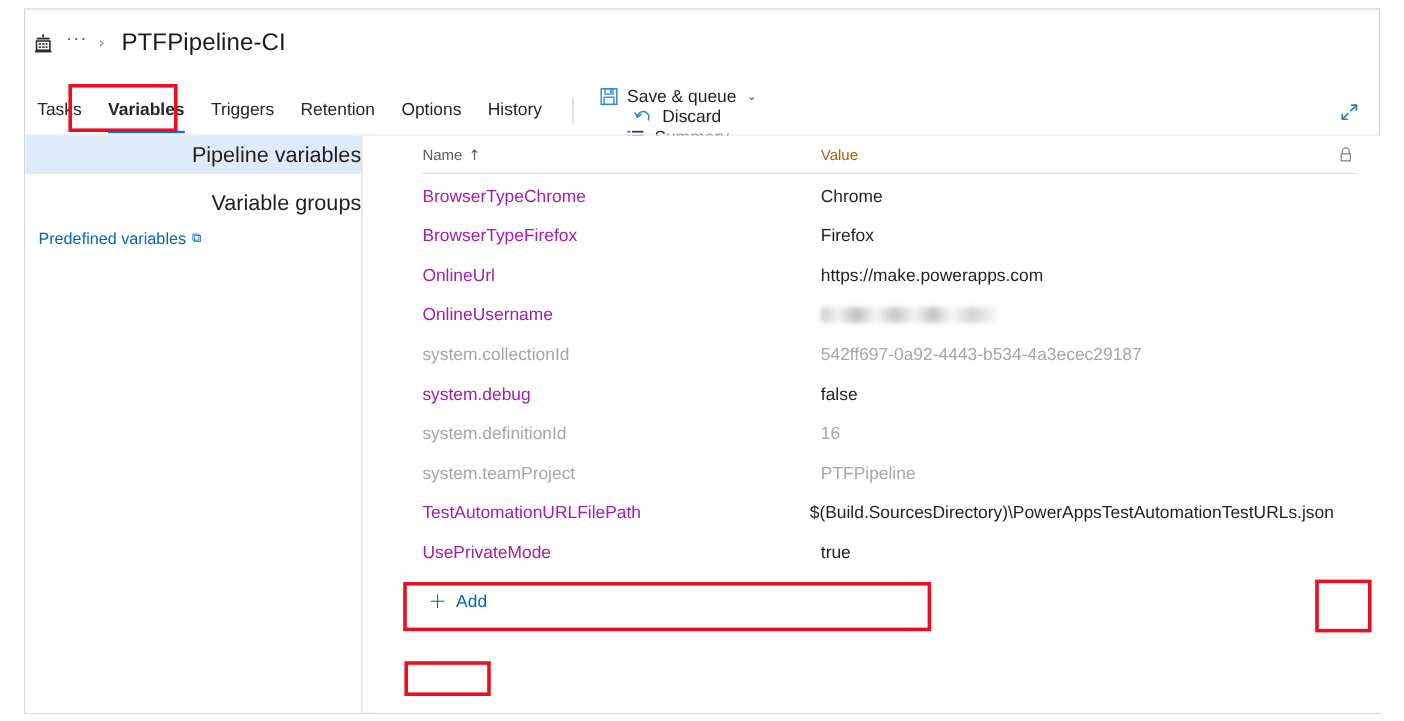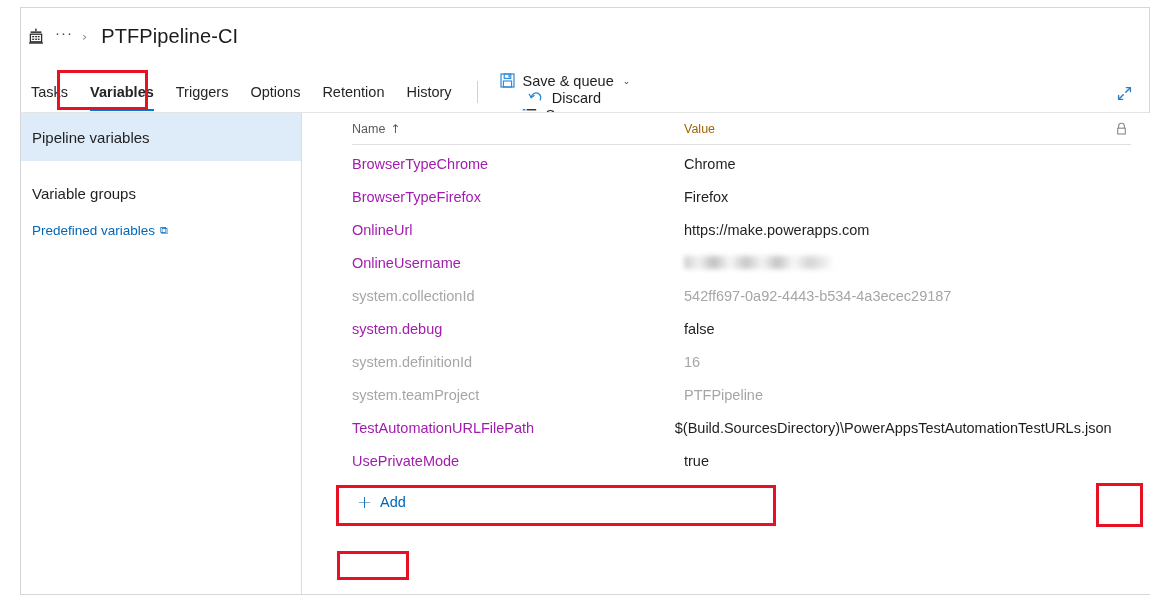--- a/index.html
+++ b/index.html
@@ -191,27 +191,28 @@
     position: absolute;
     left: 21px;
     top: 113px;
     width: 281px;
     height: 481px;
     background: #ffffff;
     border-right: 1px solid #dcdcdc;
     box-sizing: border-box;
   }
   .side-item {
-    height: 48px;
+    height: 32px;
     display: flex;
     align-items: center;
     padding-left: 11px;
-    font-size: 15px;
+    font-size: 18px;
     color: #1f1f1f;
     cursor: pointer;
+    justify-content: flex-end;
   }
   .side-item.selected {
     background: #deecf9;
   }
   .side-spacer { height: 8px; }
   .side-link {
     display: flex;
     align-items: center;
     gap: 5px;
     padding-left: 11px;
@@ -403,24 +404,24 @@
       <div class="tab first">
         <span>Tasks</span>
       </div>
       <div class="tab active">
         <span>Variables</span>
       </div>
       <div class="tab">
         <span>Triggers</span>
       </div>
       <div class="tab">
+        <span>Retention</span>
+      </div>
+      <div class="tab">
         <span>Options</span>
-      </div>
-      <div class="tab">
-        <span>Retention</span>
       </div>
       <div class="tab">
         <span>History</span>
       </div>
     </div>
 
     <div class="tool-sep"></div>
 
     <div class="toolbar">
       <div class="tbtn">

